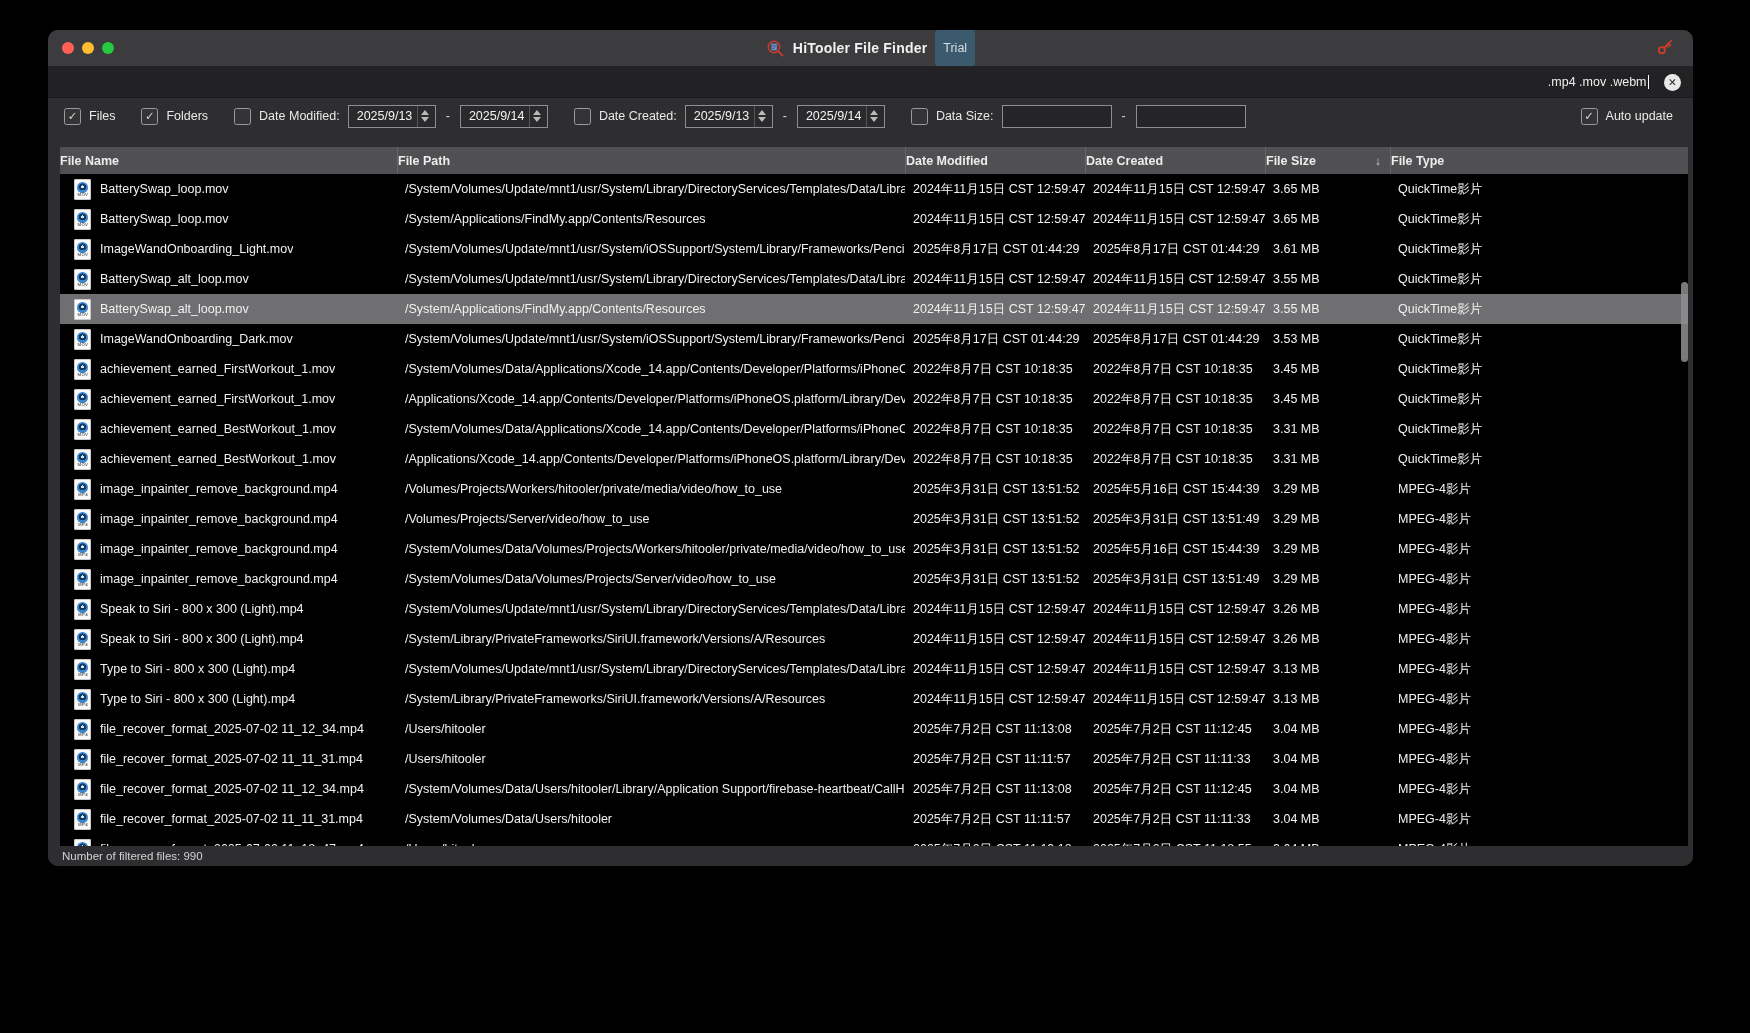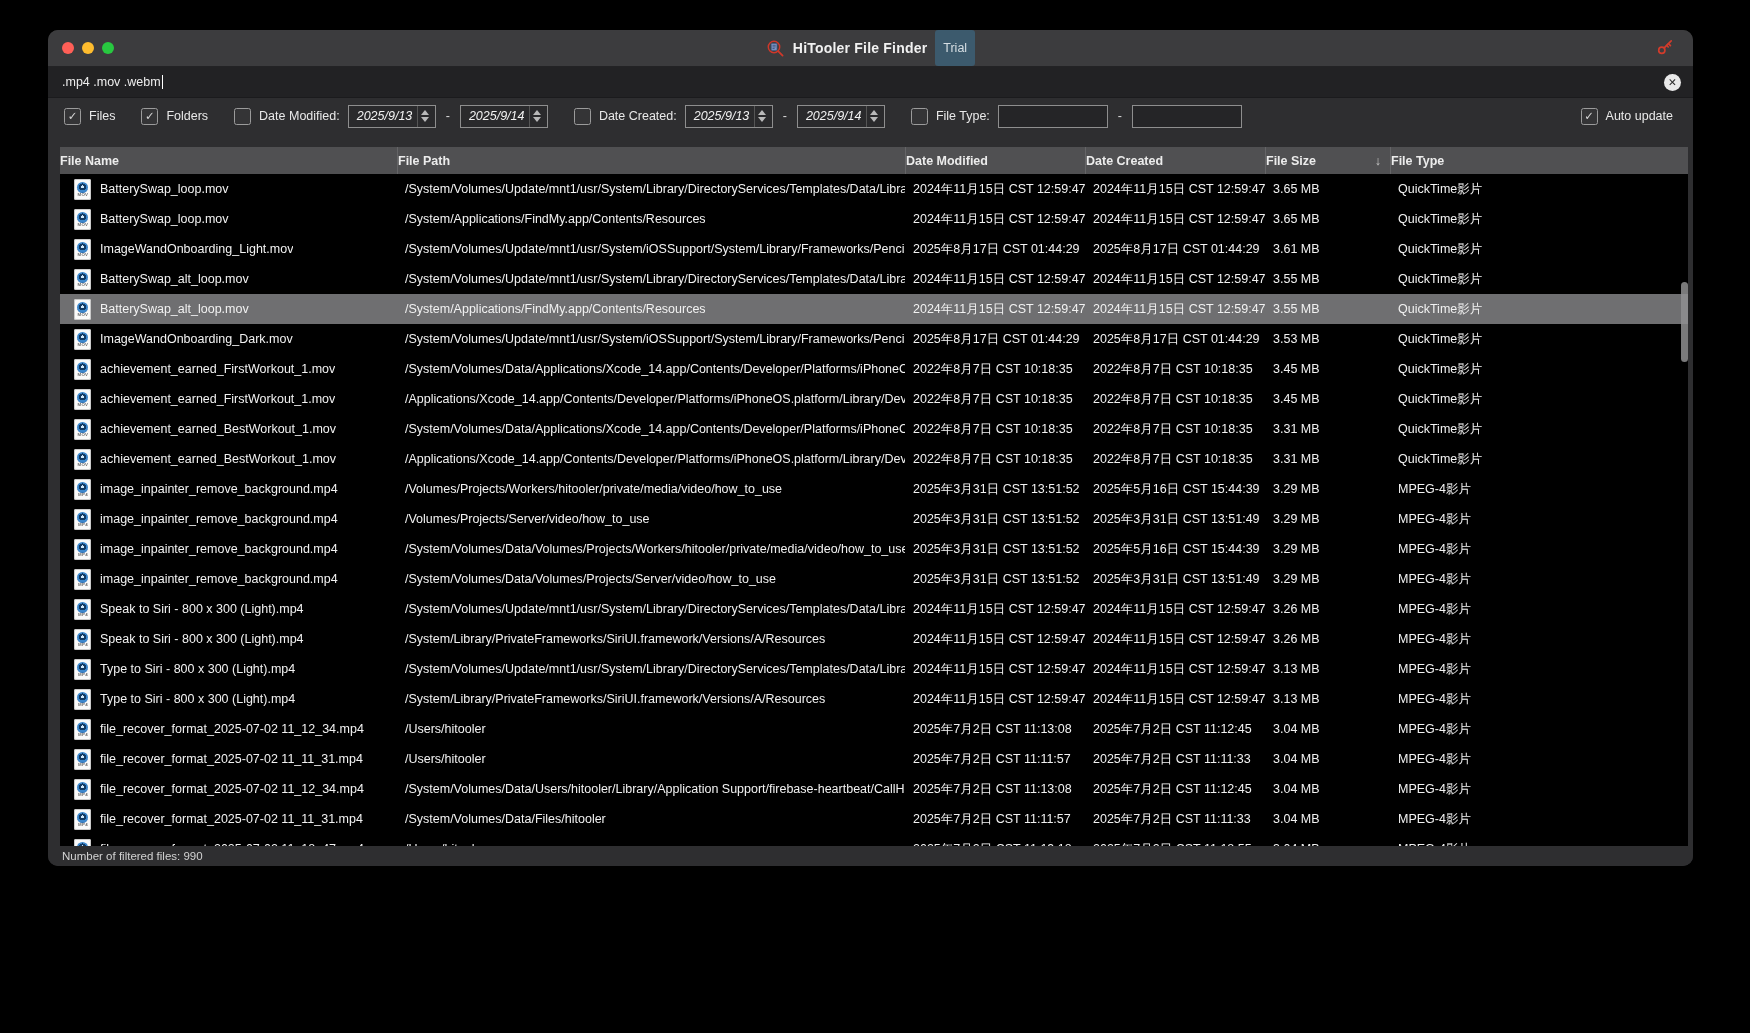--- a/index.html
+++ b/index.html
@@ -19,35 +19,35 @@
     display:flex;align-items:center;position:relative;}
   .lights{position:absolute;left:14px;display:flex;gap:8px;}
   .light{width:12px;height:12px;border-radius:50%;}
   .light.red{background:#ff5f57}.light.yellow{background:#febc2e}.light.green{background:#28c840}
   .title-group{margin:0 auto;display:flex;align-items:center;gap:8px;}
   .app-title{color:#f1f1f1;font-weight:bold;font-size:14px;letter-spacing:.2px;}
   .trial-badge{background:#3c5a6d;color:#d6dee3;font-size:12.5px;padding:11px 8px;border-radius:3px;}
   .key-btn{position:absolute;right:18px;top:7px;width:20px;height:20px;}
   
   .searchrow{flex:0 0 30px;background:#222224;border-bottom:1px solid #1b1b1d;
-    display:flex;align-items:center;position:relative;padding:0 44px 0 14px;}
+    display:flex;align-items:center;position:relative;padding:0 44px 0 14px;justify-content:flex-end;}
   .search-text{color:#ededed;font-size:12.5px;white-space:pre;}
   .caret{display:inline-block;width:1.5px;height:14px;background:#fff;margin-left:1px;vertical-align:middle;}
   .clear-btn{position:absolute;right:12px;width:17px;height:17px;border-radius:50%;
     background:#e9e9e9;color:#2b2b2b;display:flex;align-items:center;justify-content:center;
     font-size:10.5px;font-weight:bold;cursor:default;}
   
   .filterrow{flex:0 0 36px;display:flex;align-items:center;padding:0 16px;color:#e9e9e9;
     font-size:12.5px;gap:8px;}
   .fgroup{display:flex;align-items:center;gap:8px;margin-right:18px;}
   .chk{width:15px;height:15px;border:1px solid #9b9b9b;border-radius:2.5px;background:#343436;
     display:inline-flex;align-items:center;justify-content:center;font-size:11.5px;color:transparent;flex:0 0 auto;}
   .chk.on{color:#d2d2d2;}
   .datefield{width:88px;height:23px;border:1px solid #8e8e8e;background:#2a2a2c;color:#f2f2f2;
-    font-size:12.5px;display:flex;align-items:center;padding-left:8px;position:relative;box-sizing:border-box;font-style:italic;}
+    font-size:12.5px;display:flex;align-items:center;padding-left:8px;position:relative;box-sizing:border-box;}
   .spin{position:absolute;right:2px;top:0;bottom:0;width:15px;display:flex;flex-direction:column;
     align-items:center;justify-content:center;gap:2px;border-left:1px solid #555;}
   .tri-up{width:0;height:0;border-left:4px solid transparent;border-right:4px solid transparent;border-bottom:5px solid #b9b9b9;}
   .tri-down{width:0;height:0;border-left:4px solid transparent;border-right:4px solid transparent;border-top:5px solid #b9b9b9;}
   .dash{color:#dcdcdc;margin:0 2px;}
   .sizefield{width:110px;height:23px;border:1px solid #8e8e8e;background:#252527;box-sizing:border-box;}
   .auto-group{margin-left:auto;margin-right:4px;}
   
   .spacer{flex:0 0 13px;}
   .table{flex:1 1 auto;display:flex;flex-direction:column;margin:0 5px 0 12px;overflow:hidden;position:relative;}
@@ -161,21 +161,21 @@
       <span class="datefield">
         <span>2025/9/14</span>
         <span class="spin">
             <span class="tri-up"></span>
             <span class="tri-down"></span>
           </span>
       </span>
     </div>
     <div class="fgroup">
       <span class="chk">✓</span>
-      <span>File Type:</span>
+      <span>Data Size:</span>
       <span class="sizefield"></span>
       <span class="dash">-</span>
       <span class="sizefield"></span>
     </div>
     <div class="fgroup auto-group">
       <span class="chk on">✓</span>
       <span>Auto update</span>
     </div>
   </div>
 
@@ -510,21 +510,21 @@
   </div>
 
   <div class="tr">
     <div class="td col-name">
       <span class="ficon">
         <span class="lens"></span>
         <span class="ext">MP4</span>
       </span>
       <span class="fname">file_recover_format_2025-07-02 11_11_31.mp4</span>
     </div>
-    <div class="td col-path">/System/Volumes/Data/Files/hitooler</div>
+    <div class="td col-path">/System/Volumes/Data/Users/hitooler</div>
     <div class="td col-dm">2025年7月2日 CST 11:11:57</div>
     <div class="td col-dc">2025年7月2日 CST 11:11:33</div>
     <div class="td col-fs">3.04 MB</div>
     <div class="td col-ft">MPEG-4影片</div>
   </div>
 
   <div class="tr">
     <div class="td col-name">
       <span class="ficon">
         <span class="lens"></span>

